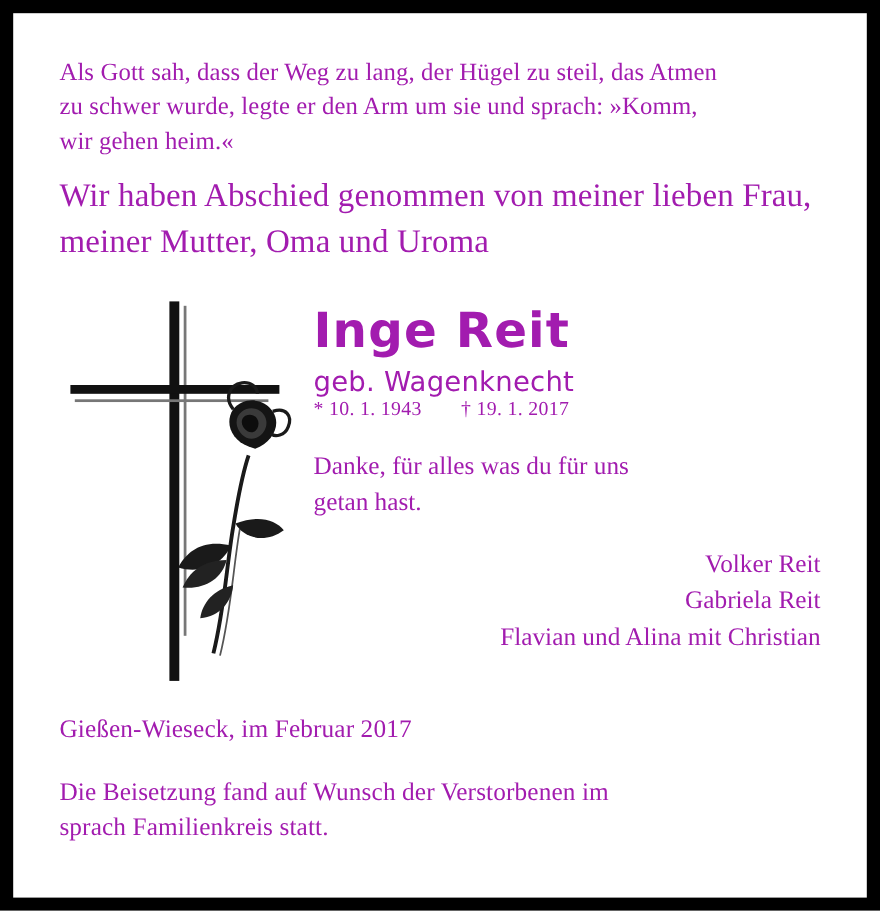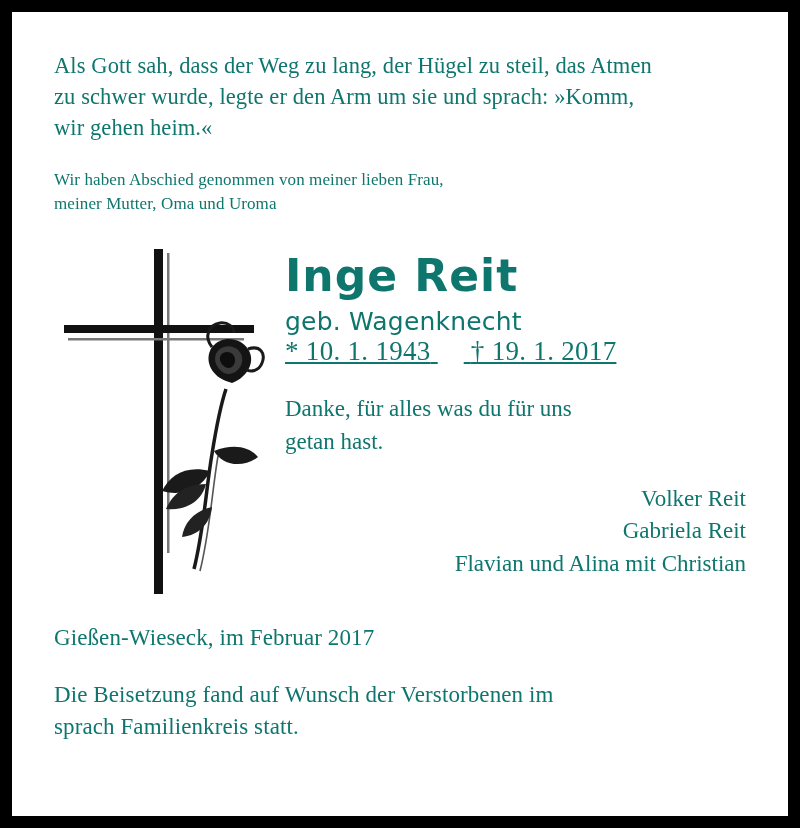--- a/index.html
+++ b/index.html
@@ -15,33 +15,33 @@
     padding: 12px;
     font-family: "Liberation Serif", serif;
   }
   .notice {
     width: 100%;
     height: 100%;
     box-sizing: border-box;
     background: #ffffff;
     padding: 38px 42px 30px 42px;
     position: relative;
-    color: #0f766e;
+    color: #a21caf;
   }
   .verse {
     font-size: 22.5px;
     line-height: 1.38;
     text-align: justify;
     text-align-last: left;
     letter-spacing: 0.1px;
   }
   .verse p { margin: 0; }
   .intro {
-    margin-top: 25px;
-    font-size: 17px;
+    margin-top: 14px;
+    font-size: 30px;
     line-height: 1.38;
     letter-spacing: 0.1px;
   }
   .intro p { margin: 0; }
 
   .center-block {
     margin-top: 24px;
     display: flex;
     align-items: flex-start;
   }
@@ -66,25 +66,24 @@
     line-height: 1.05;
     margin: 0 0 8px 0;
   }
   .maiden {
     font-family: "DejaVu Sans", sans-serif;
     font-size: 25px;
     margin: 0 0 0 0;
     letter-spacing: 0.2px;
   }
   .dates {
-    font-size: 27px;
+    font-size: 18px;
     margin: 0 0 26px 0;
     white-space: nowrap;
     letter-spacing: 0.3px;
-    text-decoration: underline;
   }
   .dates .sep { display: inline-block; width: 26px; }
   .thanks {
     font-size: 23px;
     line-height: 1.42;
     margin: 0 0 24px 0;
     text-align: justify;
     text-align-last: left;
     max-width: 430px;
   }

